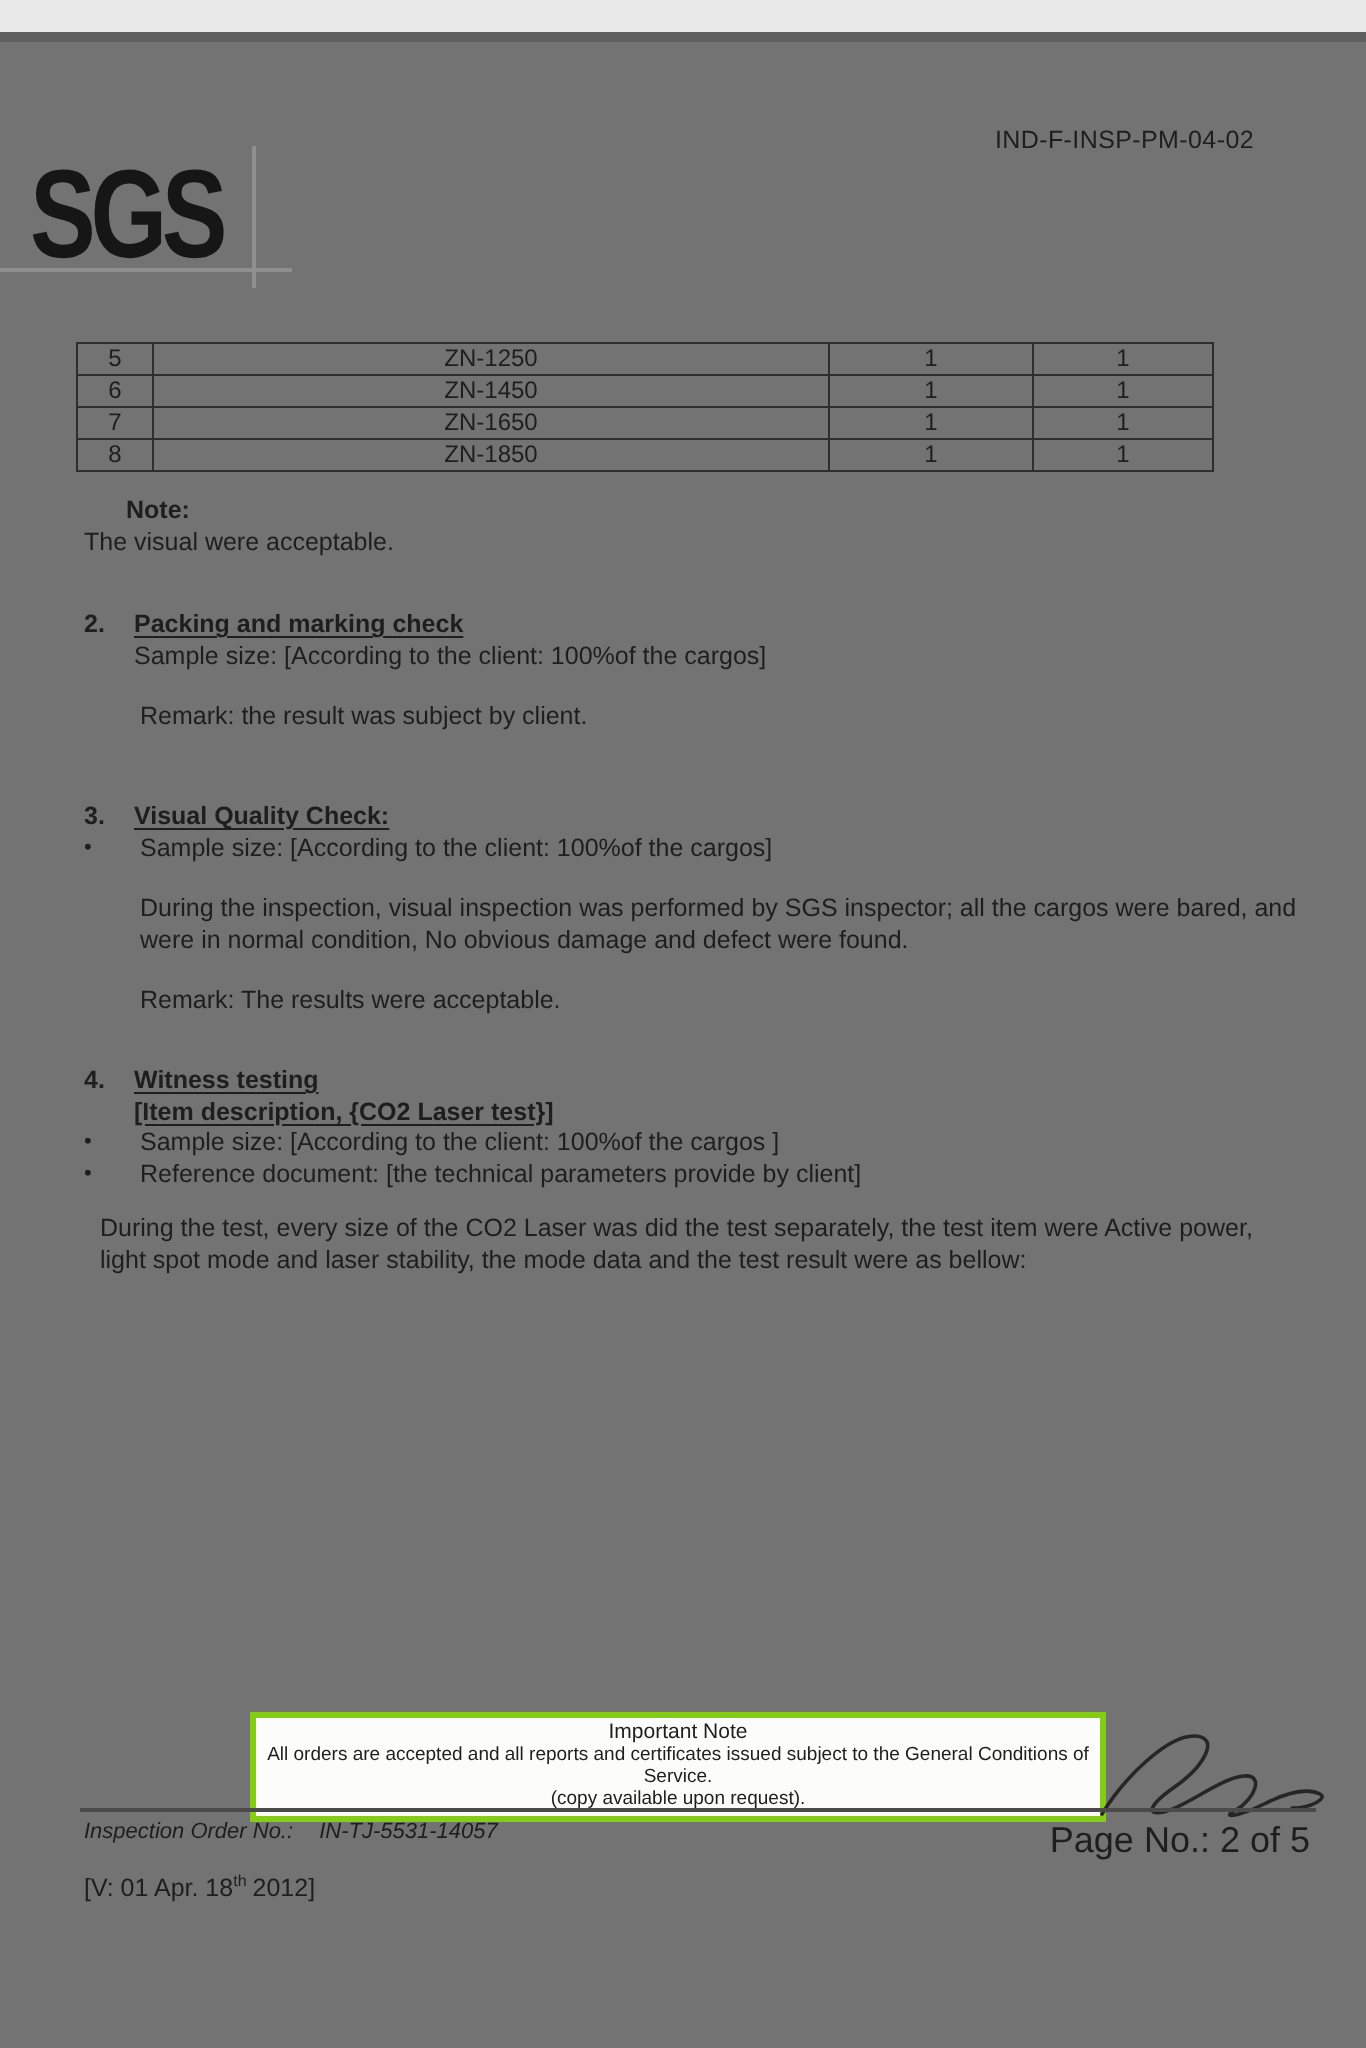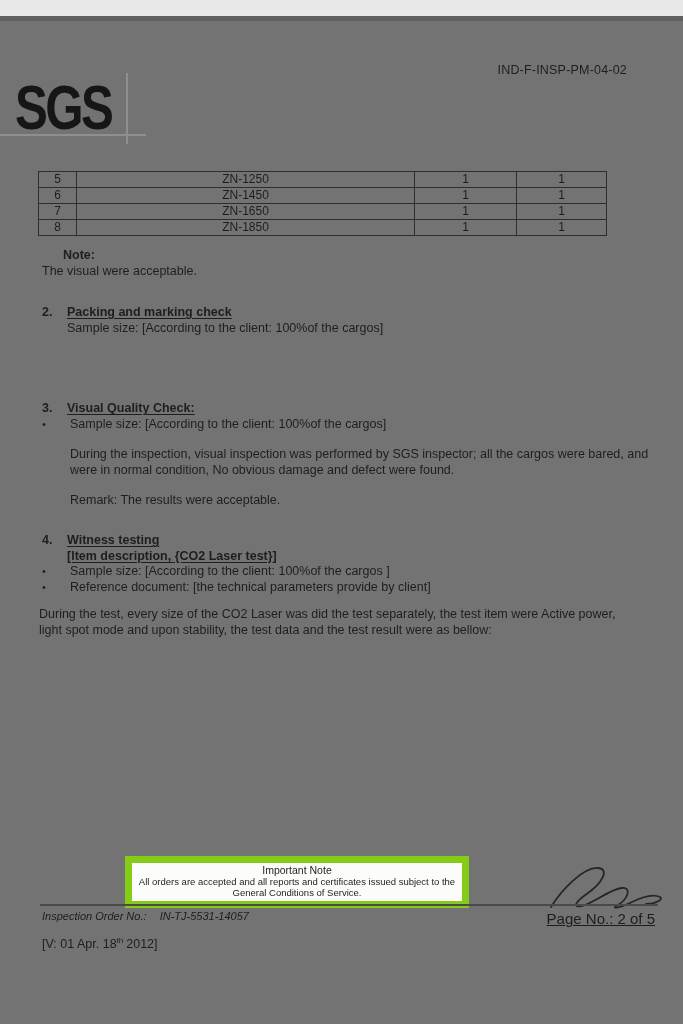--- a/index.html
+++ b/index.html
@@ -41,36 +41,36 @@
   .s2{top:289px;} .s3{top:385px;} .s4{top:517px;}
   .srow{display:flex;}
   .num{width:25px;font-weight:bold;flex:0 0 25px;}
   .bnum{width:28px;flex:0 0 28px;font-size:11px;}
   .stitle{font-weight:bold;text-decoration:underline;text-underline-offset:2px;}
   .ind{margin-left:25px;}
   .ind2{margin-left:28px;}
   .gap15{height:15px;}
   .wrap585{width:585px;}
 
-  .closing{position:absolute;left:39px;top:591px;width:615px;}
+  .closing{position:absolute;left:50px;top:591px;width:615px;}
 
   .imp-box{
-    position:absolute;left:125px;top:840px;width:344px;
-    border:7px solid #84cc16;text-align:center;padding:1px 4px 3px 4px;
+    position:absolute;left:125px;top:840px;width:428px;
+    border:3px solid #84cc16;text-align:center;padding:1px 4px 3px 4px;
     box-sizing:border-box;background:#fcfcfb;
   }
   .imp-title{font-size:10.5px;line-height:12px;}
   .imp-line{font-size:9.5px;line-height:11px;}
 
   .signature{position:absolute;left:548px;top:847px;}
 
   .footer-rule{position:absolute;left:40px;top:888px;width:618px;height:0;border-top:2px solid #4a4a4a;}
   .footer-order{position:absolute;left:42px;top:894px;font-size:11px;font-style:italic;}
   .footer-order .val{margin-left:10px;}
-  .footer-page{position:absolute;right:28px;top:894px;font-size:15px;text-decoration:underline;}
+  .footer-page{position:absolute;right:28px;top:894px;font-size:18px;}
   .version{position:absolute;left:42px;top:920px;font-size:12.5px;}
   .version sup{font-size:8px;}
   .version .suffix{margin-left:3px;}
 </style>
 </head>
 <body>
 
 <div class="page">
 
   <div class="scan-bar top"></div>
@@ -115,20 +115,21 @@
     <div>The visual were acceptable.</div>
   </div>
 
   <div class="section s2 body-text">
     <div class="srow">
       <span class="num">2.</span>
       <span class="stitle">Packing and marking check</span>
     </div>
     <div class="ind">Sample size: [According to the client: 100%of the cargos]</div>
     <div class="gap15"></div>
+    <div class="ind2">Remark: the result was subject by client.</div>
   </div>
 
   <div class="section s3 body-text">
     <div class="srow">
       <span class="num">3.</span>
       <span class="stitle">Visual Quality Check:</span>
     </div>
     <div class="srow">
       <span class="bnum">•</span>
       <span>Sample size: [According to the client: 100%of the cargos]</span>
@@ -150,26 +151,27 @@
       <span>Sample size: [According to the client: 100%of the cargos ]</span>
     </div>
     <div class="srow">
       <span class="bnum">•</span>
       <span>Reference document: [the technical parameters provide by client]</span>
     </div>
   </div>
 
   <div class="closing body-text">
     <div>During the test, every size of the CO2 Laser was did the test separately, the test item were Active power,</div>
-    <div>light spot mode and upon stability, the test data and the test result were as bellow:</div>
+    <div>light spot mode and laser stability, the mode data and the test result were as bellow:</div>
   </div>
 
   <div class="imp-box">
     <div class="imp-title">Important Note</div>
     <div class="imp-line">All orders are accepted and all reports and certificates issued subject to the General Conditions of Service.</div>
+    <div class="imp-line">(copy available upon request).</div>
   </div>
 
   <svg class="signature" width="118" height="50" viewBox="0 0 118 50">
     <path d="M3,44 C14,26 36,4 50,5 C62,6 54,20 40,30 C27,39 24,45 34,43 C46,40 62,26 74,25 C84,24 80,36 70,42 C62,46 70,46 84,39 C96,33 106,31 112,34 C116,36 108,41 98,41" fill="none" stroke="#262626" stroke-width="1.8" stroke-linecap="round"></path>
   </svg>
 
   <div class="footer-rule"></div>
 
   <div class="footer-order">
     <span>Inspection Order No.:</span>

